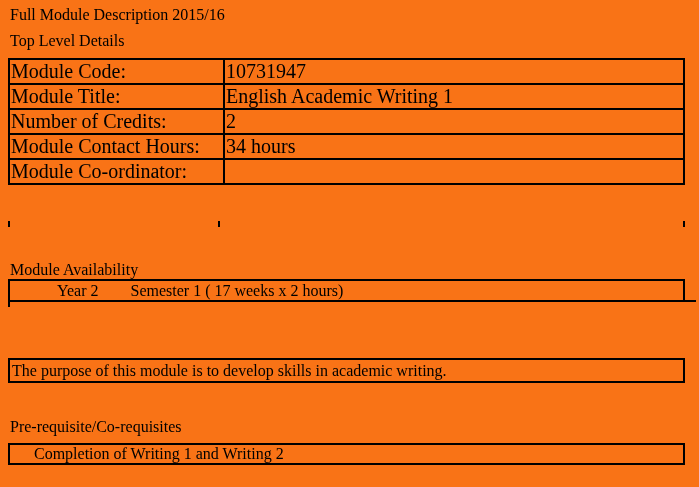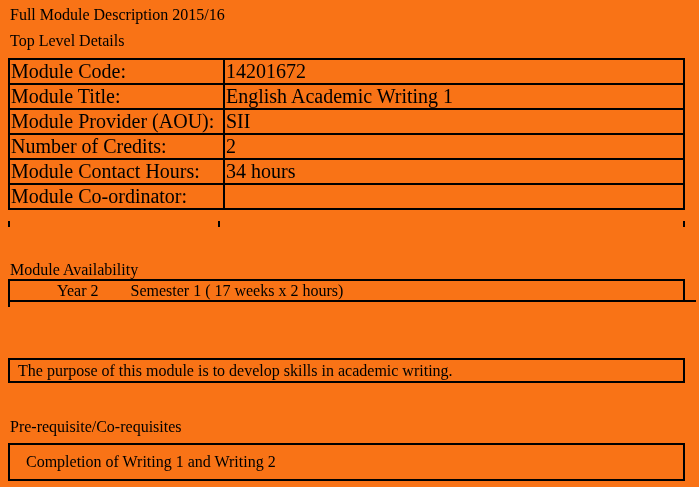--- a/index.html
+++ b/index.html
@@ -54,22 +54,22 @@
     width: 677px;
     border: 2px solid #000000;
     box-sizing: border-box;
     display: flex;
     align-items: center;
     white-space: pre;
     overflow: hidden;
   }
   .avail-box    { top: 279px; height: 23px; padding-left: 47px; }
   .avail-schedule { margin-left: 32px; }
-  .overview-box { top: 358px; height: 25px; padding-left: 8px; }
-  .prereq-box   { top: 443px; height: 38px; padding-left: 16px; }
+  .overview-box { top: 358px; height: 25px; padding-left: 2px; }
+  .prereq-box   { top: 443px; height: 22px; padding-left: 24px; }
 
   
   .stub {
     position: absolute;
     background: #000000;
     width: 2px;
   }
   .stub-t1 { top: 221px; height: 6px; }
   .stub-t1.s-left  { left: 8px; }
   .stub-t1.s-mid   { left: 218px; }
@@ -82,29 +82,25 @@
 
 <div class="page">
 
   <div class="doc-title">Full Module Description 2015/16</div>
 
   <div class="section-heading h-top">Top Level Details</div>
   <table class="details-table">
     <tbody>
       <tr>
         <td class="label-cell">Module Code:</td>
-        <td class="value-cell">14201672</td>
+        <td class="value-cell">10731947</td>
       </tr>
       <tr>
         <td class="label-cell">Module Title:</td>
         <td class="value-cell">English Academic Writing 1</td>
-      </tr>
-      <tr>
-        <td class="label-cell">Module Provider (AOU):</td>
-        <td class="value-cell">SII</td>
       </tr>
       <tr>
         <td class="label-cell">Number of Credits:</td>
         <td class="value-cell">2</td>
       </tr>
       <tr>
         <td class="label-cell">Module Contact Hours:</td>
         <td class="value-cell value-indent">34 hours</td>
       </tr>
       <tr>

